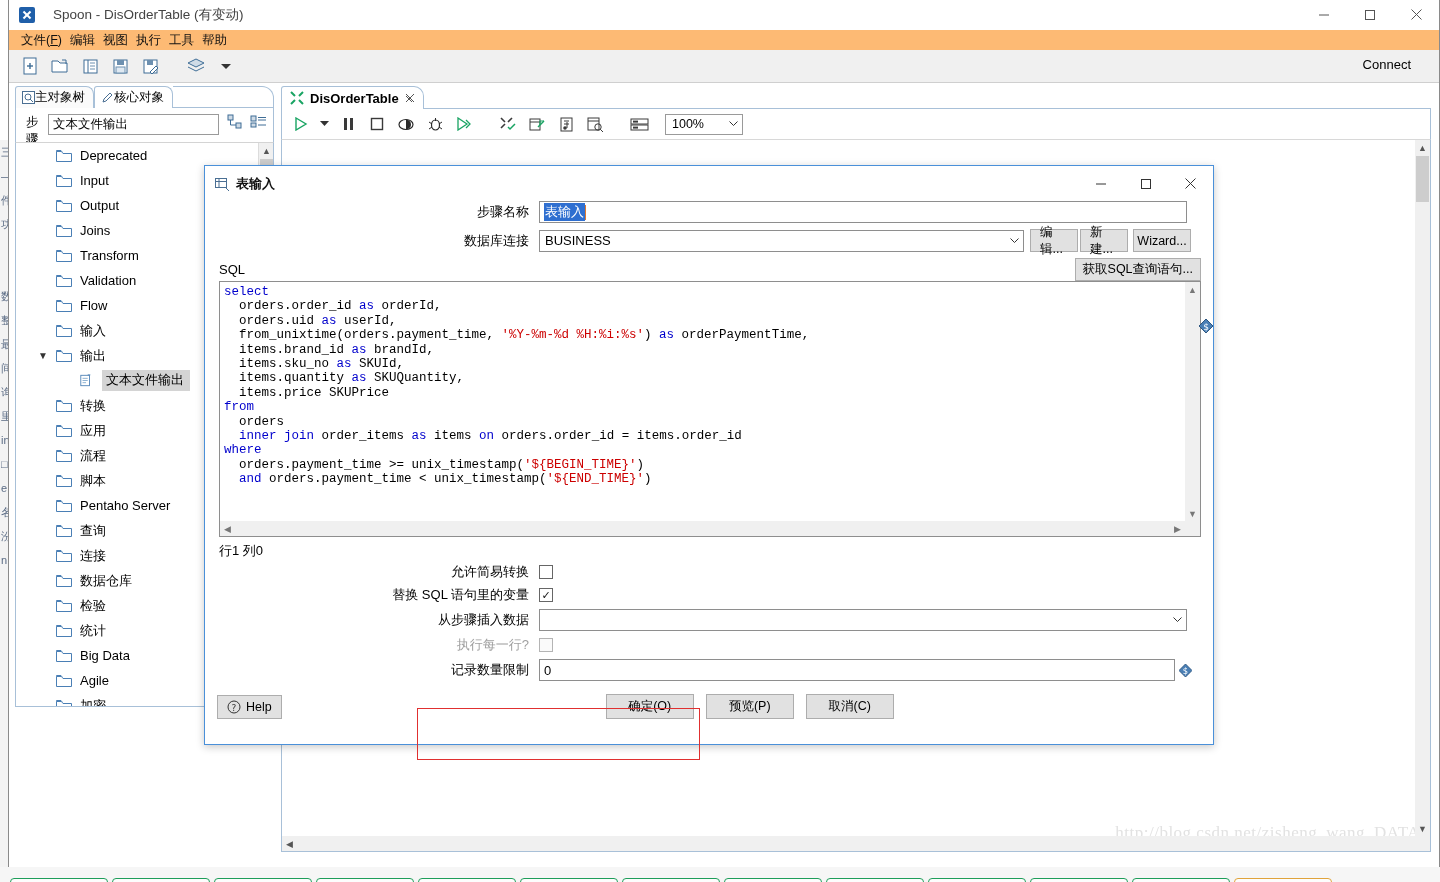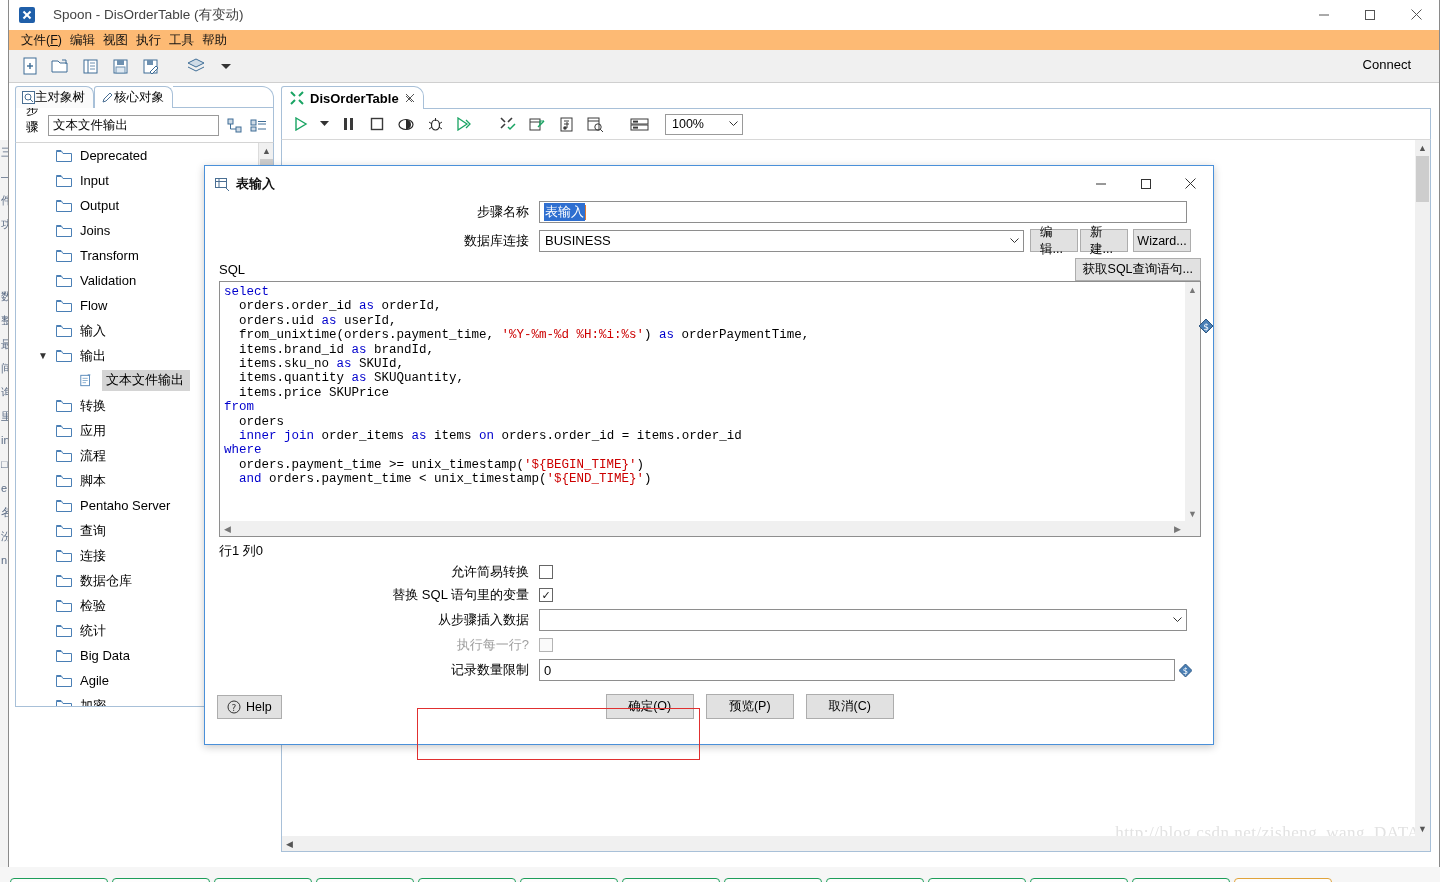--- a/index.html
+++ b/index.html
@@ -93,21 +93,21 @@
     height: 22px; display: flex; align-items: center; 
     padding: 0 8px 0 6px; font-size: 12.5px;
     border: 1px solid #a8c0d8; border-bottom: none;
     background: #ffffff;
     border-radius: 3px 8px 0 0;
   }
   .ptab.inactive { background: #fbfbfb; }
   .tabfill { flex: 1; border-bottom: 1px solid #a8c0d8; height: 22px;
              border-radius: 0 12px 0 0; border-right: 1px solid #a8c0d8; border-top:1px solid #a8c0d8;}
   .searchrow {
-    display: flex; align-items: flex-end; gap: 8px;
+    display: flex; align-items: flex-start; gap: 8px;
     padding: 6px 6px 6px 10px; height: 34px;
     border-left: 1px solid #a8c0d8; border-right: 1px solid #a8c0d8;
   }
   .searchrow .lbl { font-size: 12.5px; }
   .searchrow input {
     flex: 1; height: 21px; border: 1px solid #9a9a9a; background:#fff;
     font-family: "Liberation Sans", sans-serif; font-size: 12.5px; padding: 0 4px;
     outline: none; color:#000;
   }
   .tree {

